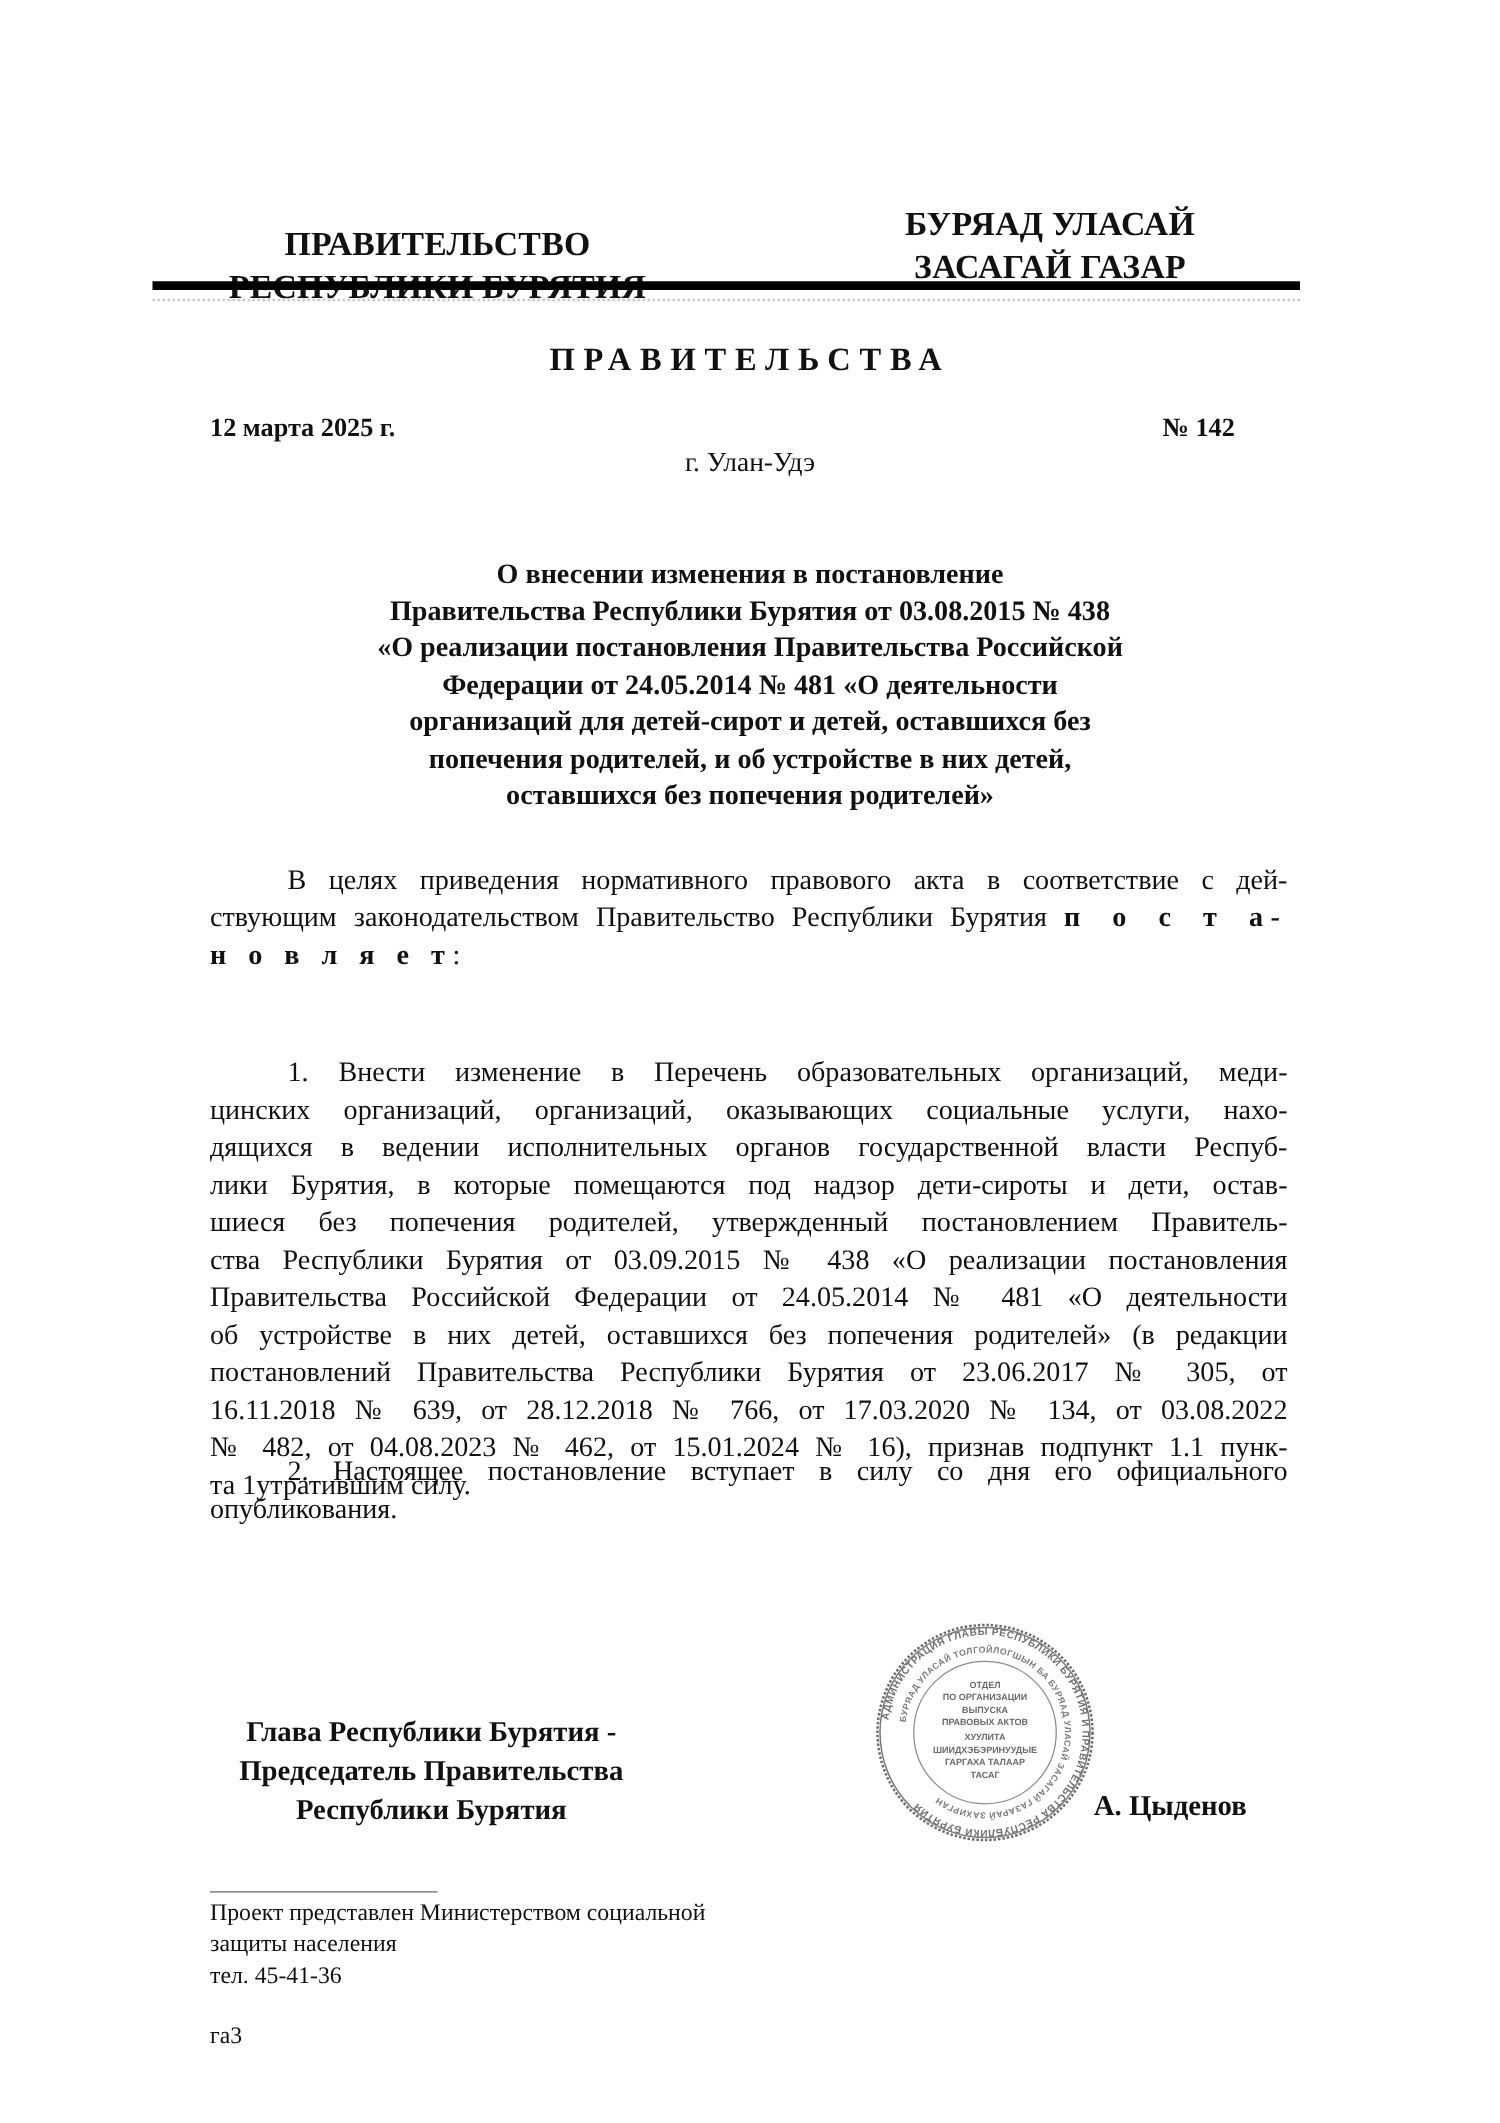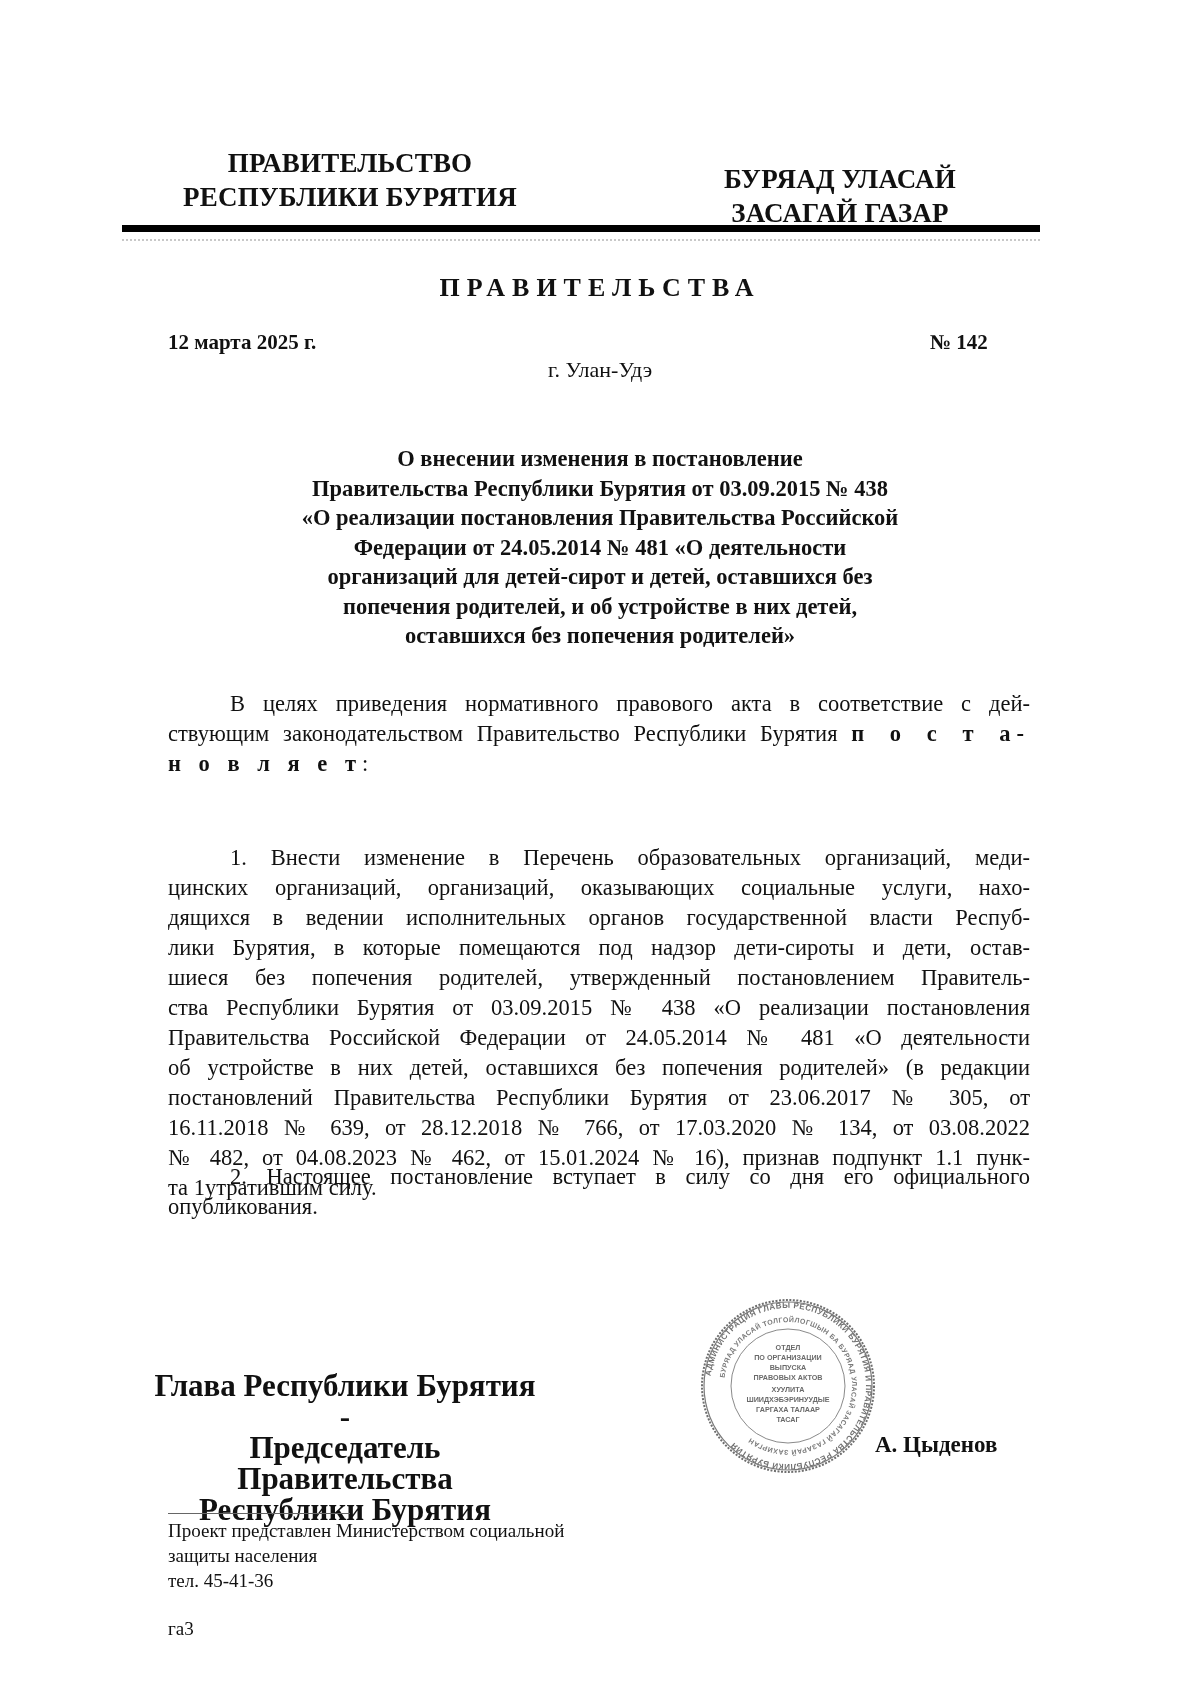--- a/index.html
+++ b/index.html
@@ -1,40 +1,40 @@
 <!DOCTYPE html>
 <html><head>
   <meta charset="utf-8">
   <style>
     html, body { margin: 0; padding: 0; background: #ffffff; }
     body { width: 1200px; height: 1698px; position: relative; overflow: hidden;
            font-family: "Liberation Serif", "DejaVu Serif", serif; color: #111; }
     .abs { position: absolute; }
     .hdr { font-weight: bold; font-size: 27px; line-height: 34px; text-align: center; letter-spacing: 0.2px; }
-    .hdr-left { left: 150px; width: 400px; top: 146px; }
+    .hdr-left { left: 150px; width: 400px; top: 178px; }
     .hdr-right { left: 680px; width: 320px; top: 162px; }
     .rule-thick { left: 122px; width: 918px; top: 225px; height: 7px; background: #000; }
     .rule-dots { left: 122px; width: 918px; top: 239px; height: 0; border-top: 2px dotted #c8c8c8; }
     .doc-type { left: 0; width: 1200px; top: 273px; text-align: center; font-weight: bold;
                 font-size: 26px; letter-spacing: 7px; }
     .date { left: 168px; top: 330px; font-weight: bold; font-size: 21px; }
     .number { left: 930px; top: 330px; font-weight: bold; font-size: 21px; }
     .city { left: 0; width: 1200px; top: 357px; text-align: center; font-size: 22px; }
     .title { left: 200px; width: 800px; top: 444px; text-align: center; font-weight: bold;
              font-size: 22.5px; line-height: 29.5px; }
     .body-text { left: 168px; width: 862px; font-size: 22.5px; line-height: 30px; text-align: justify; }
     .p-line { display: block; text-align: justify; text-align-last: justify; white-space: nowrap; }
     .p-line.last { text-align-last: left; }
     .p-line.indent { padding-left: 62px; }
     .spaced { font-weight: bold; letter-spacing: 6px; }
     .p1 { top: 689px; }
     .p2 { top: 843px; }
     .p3 { top: 1162px; }
     .sig-left { left: 150px; width: 390px; top: 1370px; text-align: center; font-weight: bold;
-                font-size: 31px; line-height: 31px; }
+                font-size: 23px; line-height: 31px; }
     .sig-name { left: 875px; top: 1432px; font-weight: bold; font-size: 23px; }
     .stamp { left: 700px; top: 1298px; width: 176px; height: 176px; }
     .foot-rule { left: 168px; width: 182px; top: 1513px; height: 0; border-top: 1px solid #666; }
     .footer { left: 168px; top: 1518px; font-size: 19px; line-height: 25px; }
     .code { left: 168px; top: 1618px; font-size: 19px; }
   </style>
 </head>
 <body>
 
 <div class="abs hdr hdr-left">
@@ -49,21 +49,21 @@
 <div class="abs rule-thick"></div>
 <div class="abs rule-dots"></div>
 
 <div class="abs doc-type">ПРАВИТЕЛЬСТВА</div>
 <div class="abs date">12 марта 2025 г.</div>
 <div class="abs number">№ 142</div>
 <div class="abs city">г. Улан-Удэ</div>
 
 <div class="abs title">
   <div>О внесении изменения в постановление</div>
-  <div>Правительства Республики Бурятия от 03.09.2015 № 438</div>
+  <div>Правительства Республики Бурятия от 03.08.2015 № 438</div>
   <div>«О реализации постановления Правительства Российской</div>
   <div>Федерации от 24.05.2014 № 481 «О деятельности</div>
   <div>организаций для детей-сирот и детей, оставшихся без</div>
   <div>попечения родителей, и об устройстве в них детей,</div>
   <div>оставшихся без попечения родителей»</div>
 </div>
 
 <div class="abs body-text p1">
   <span class="p-line indent">В целях приведения нормативного правового акта в соответствие с дей-</span>
   <span class="p-line"><span>ствующим законодательством Правительство Республики Бурятия </span><span class="spaced">п о с т а-</span></span>

